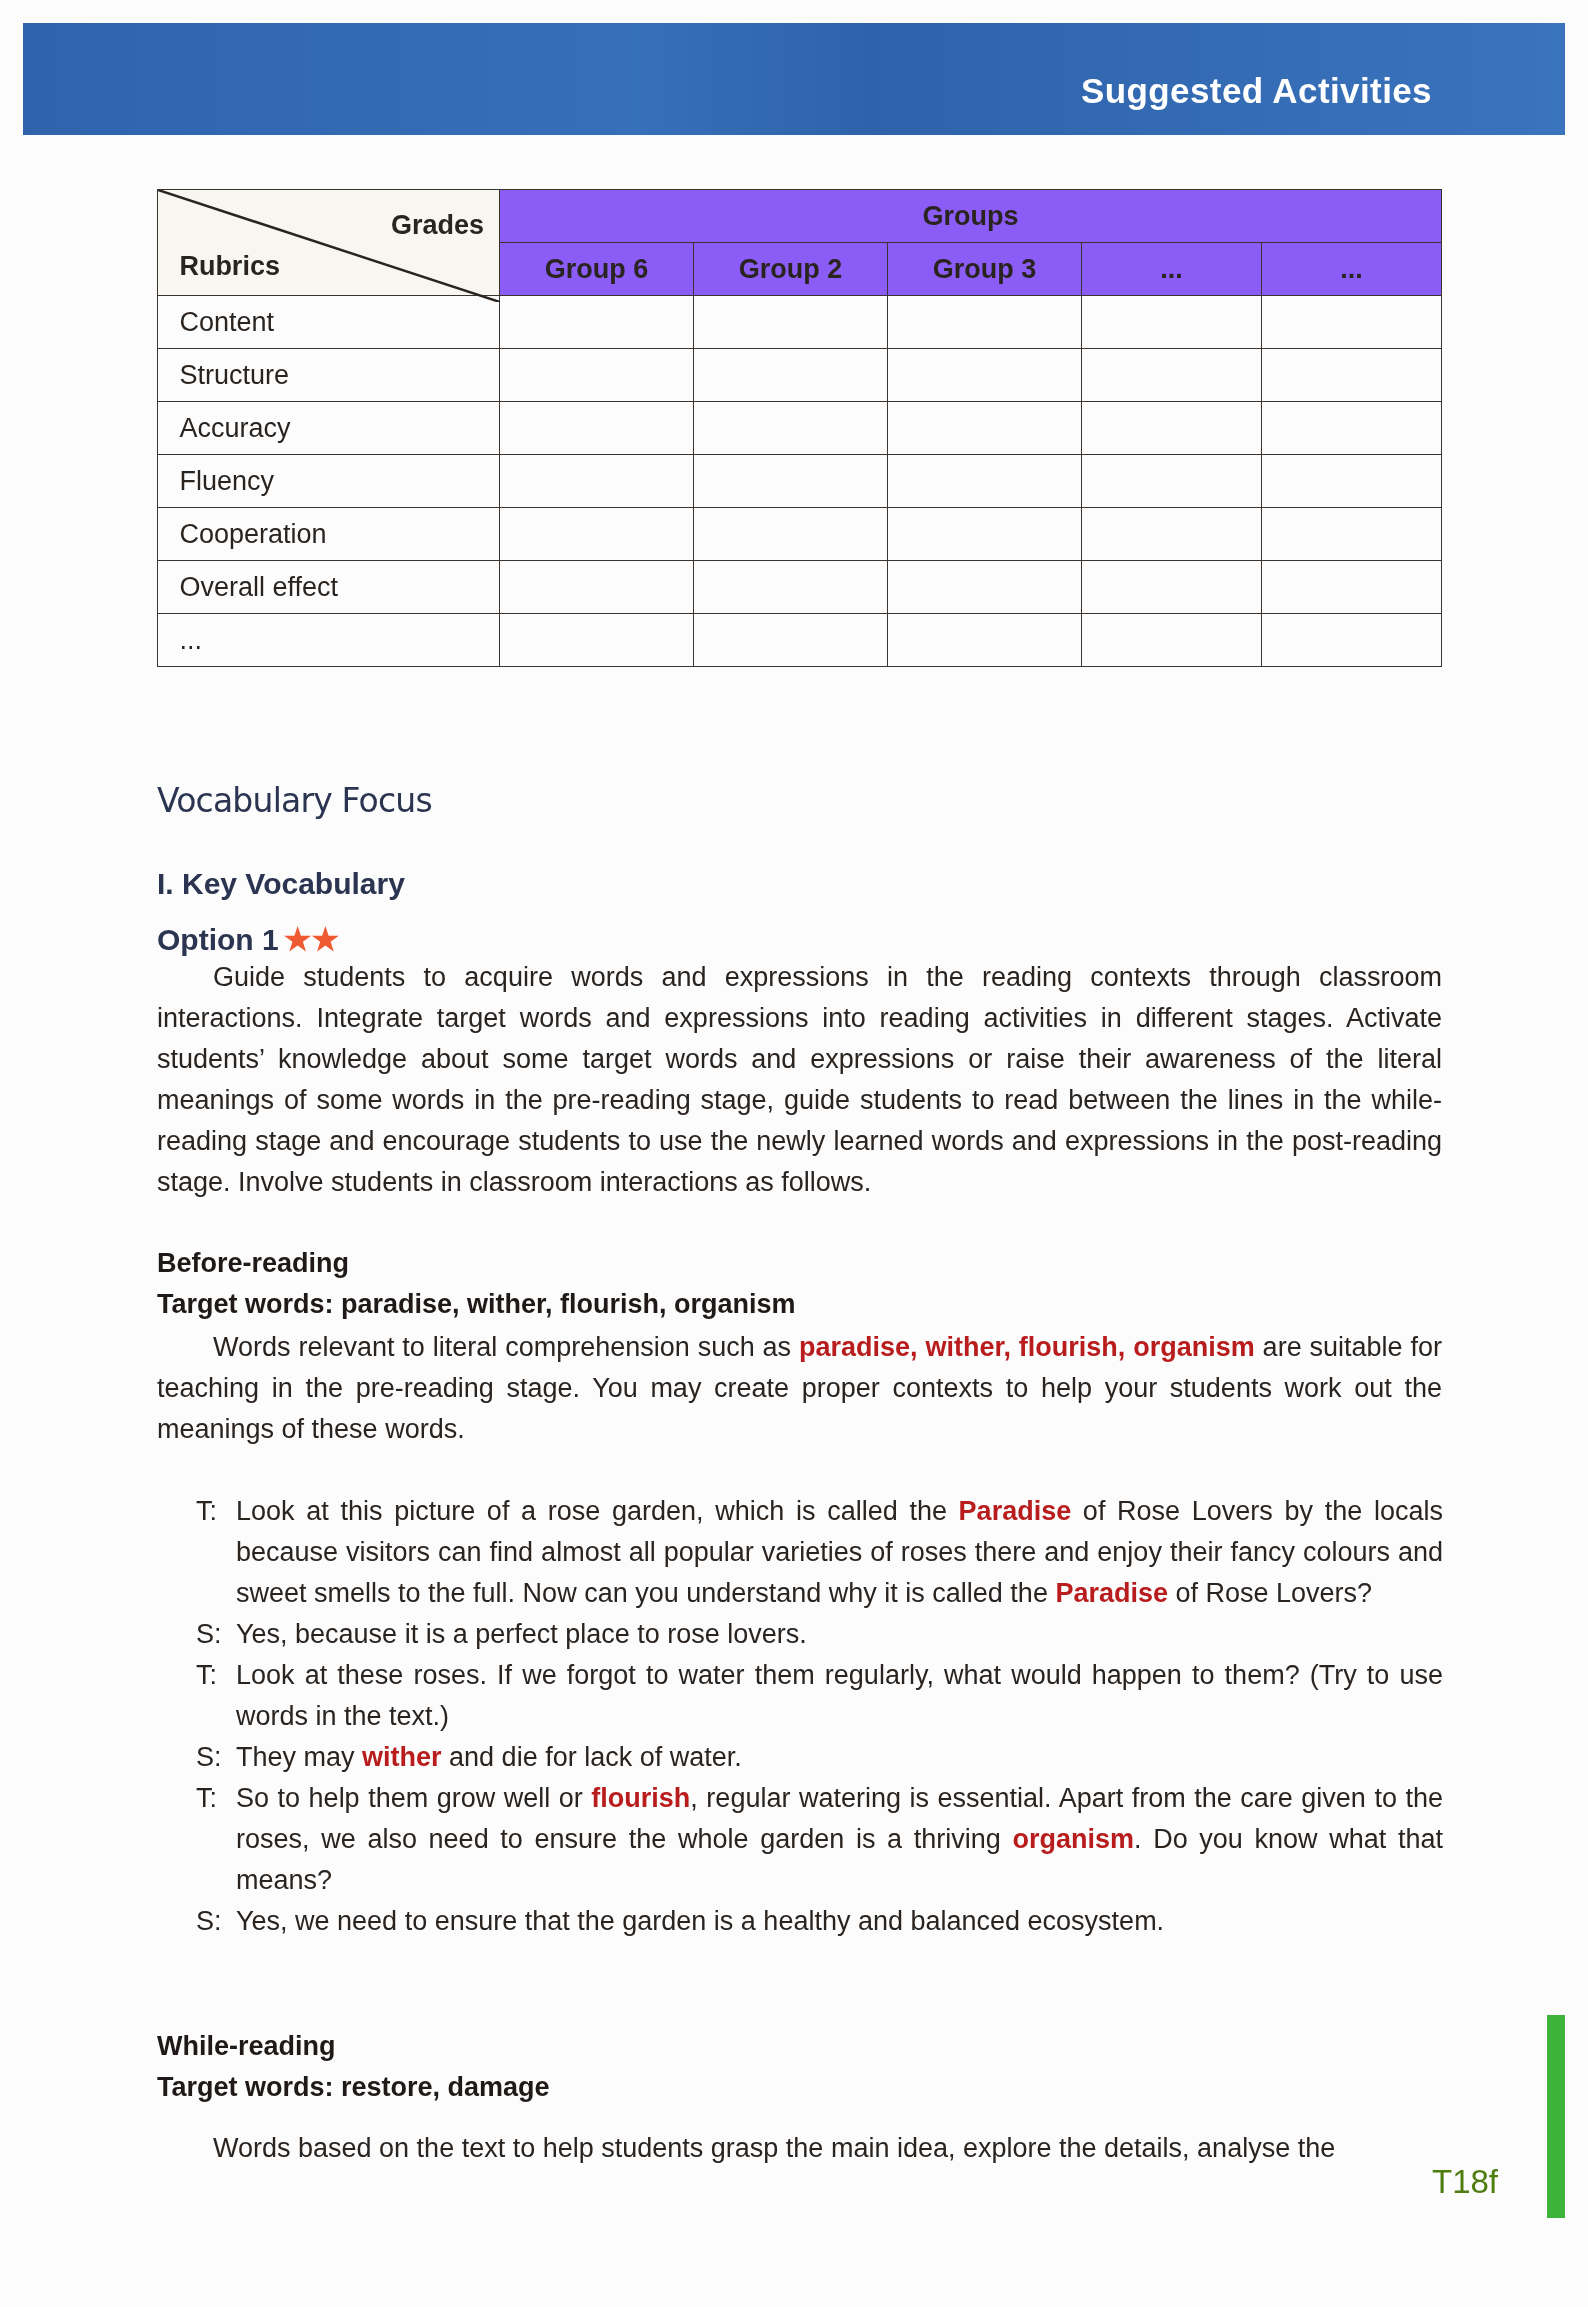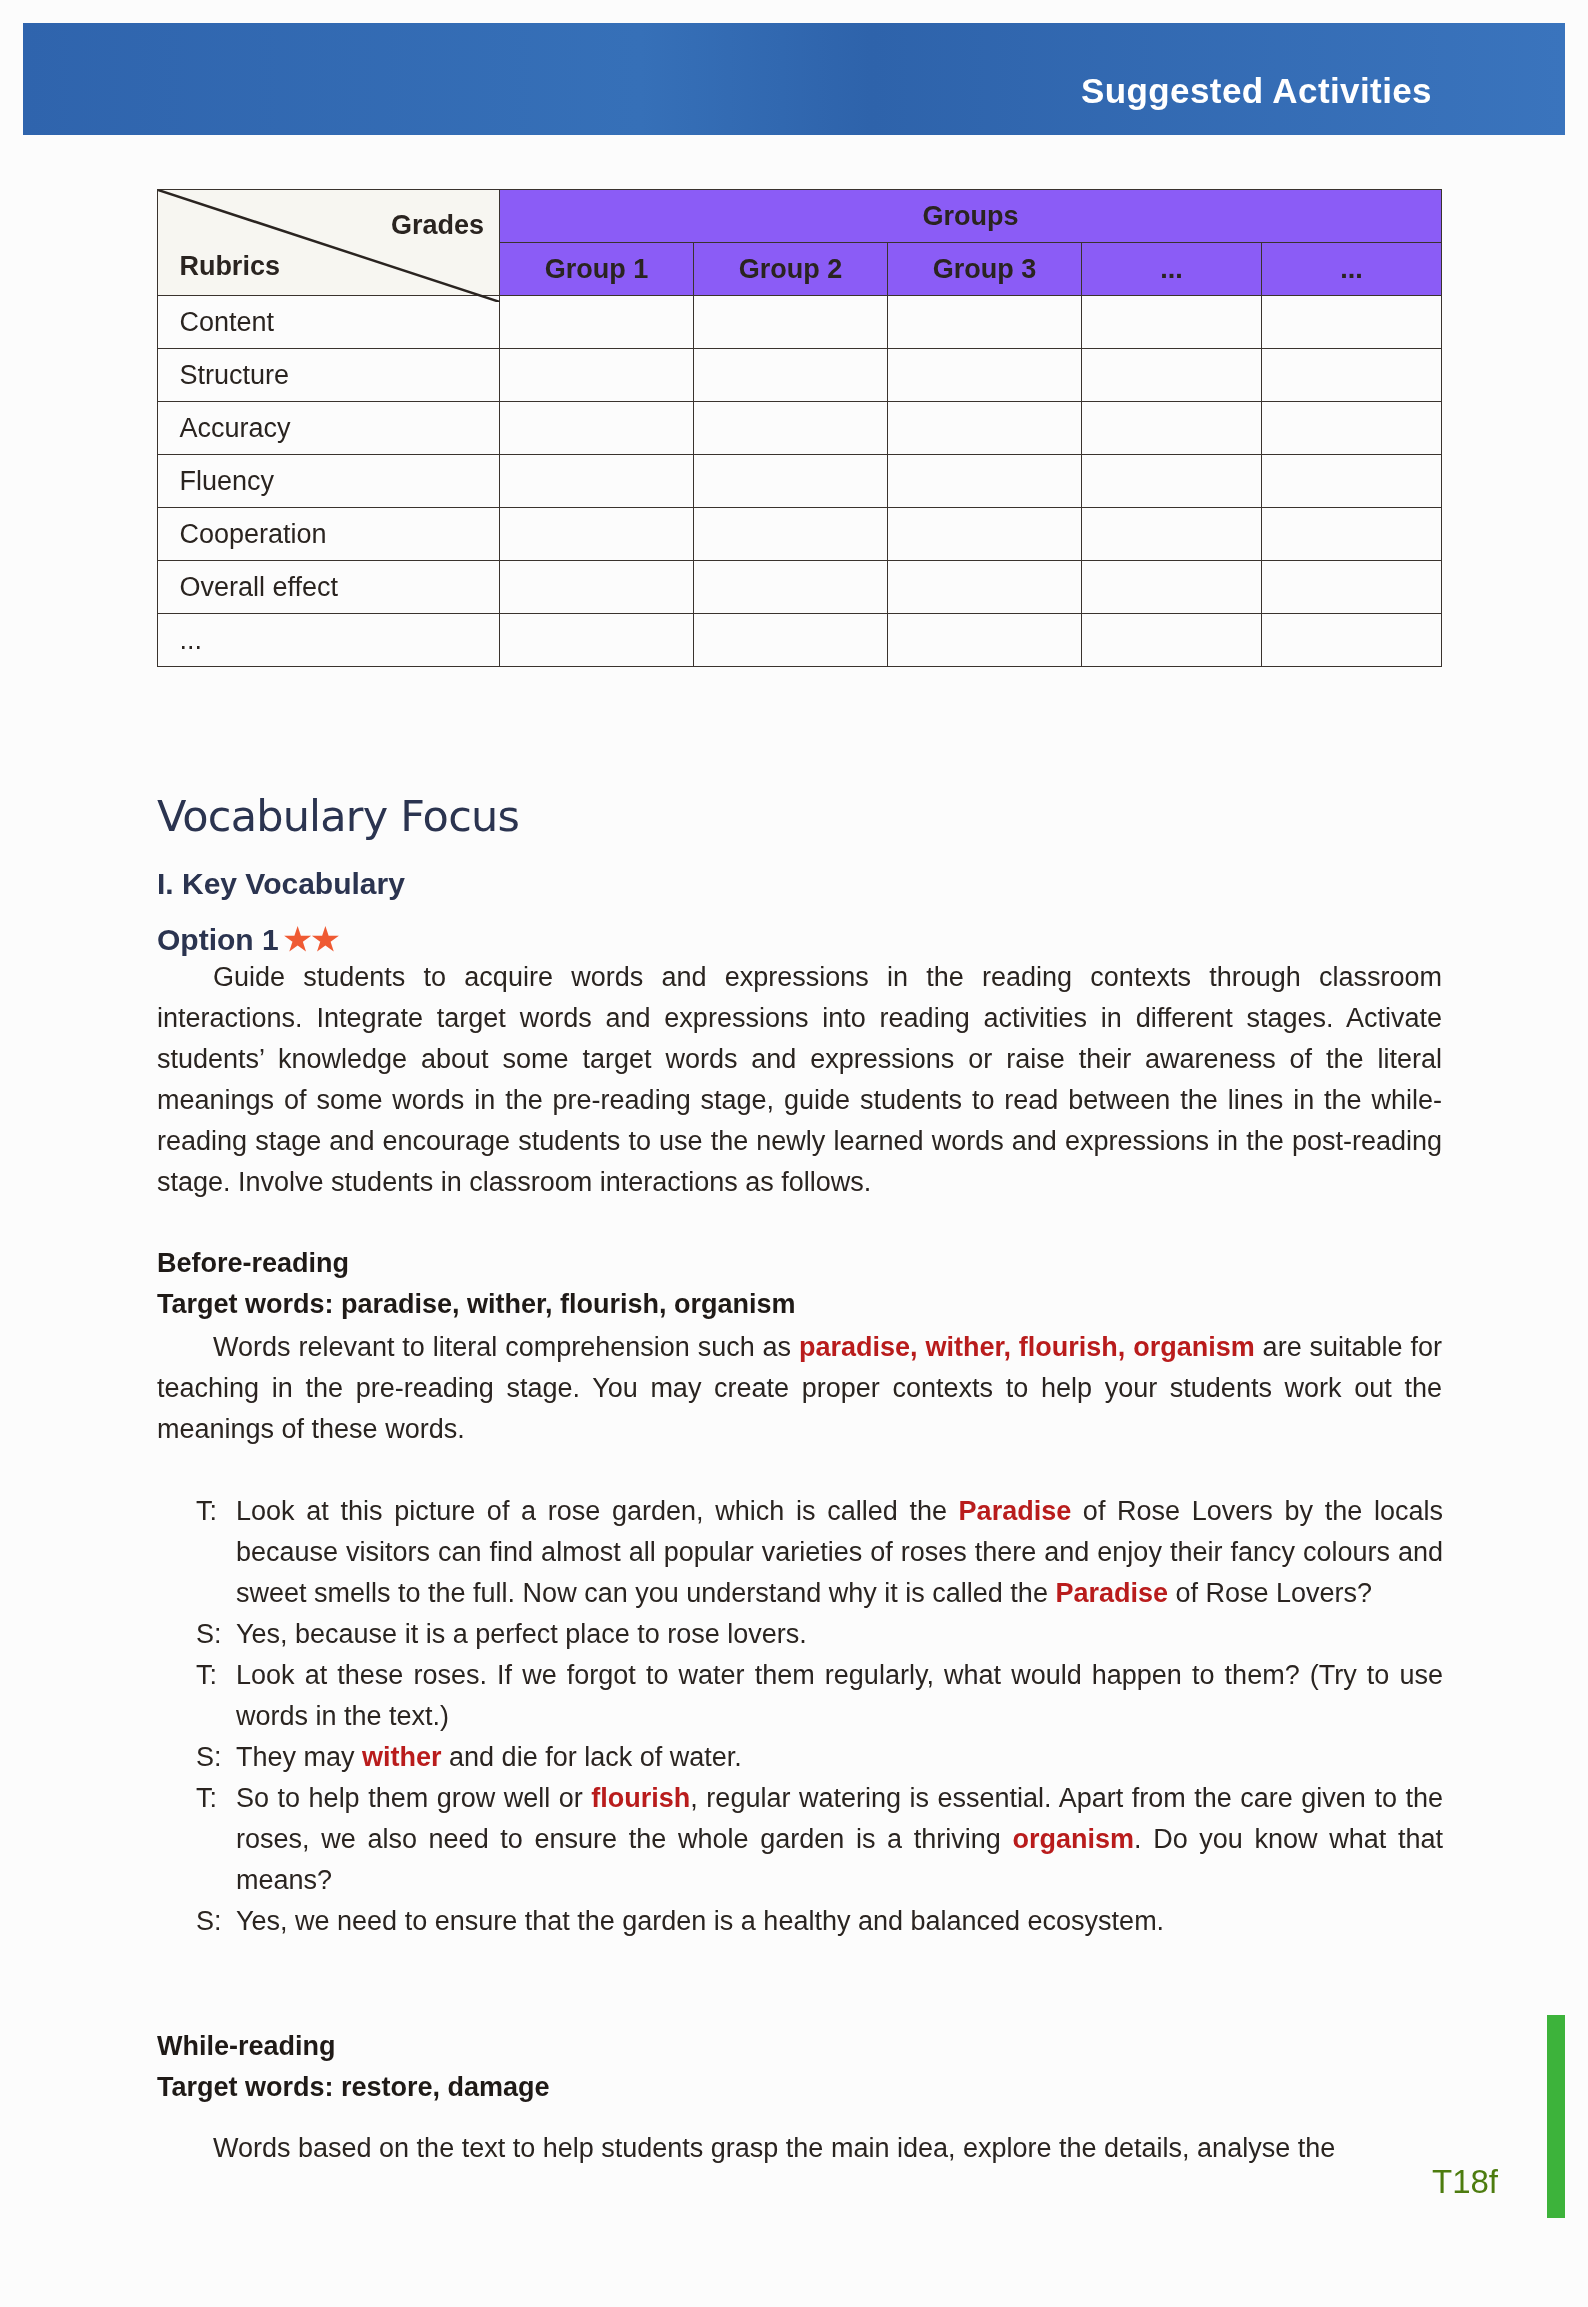--- a/index.html
+++ b/index.html
@@ -26,22 +26,22 @@
   }
   .rubric-table .hdr { background: #8b5cf6; font-weight: bold; text-align: center; }
   .diag-cell { position: relative; width: 342px; background: #f7f6f1; }
   .diag-cell svg { position: absolute; left: 0; top: 0; }
   .diag-grades { position: absolute; right: 15px; top: 20px; font-weight: bold; }
   .diag-rubrics { position: absolute; left: 21.4px; bottom: 13px; font-weight: bold; }
   .rubric-label { padding-left: 21.4px !important; text-align: left; }
   .col-g { width: 194px; }
   .col-e { width: 180px; }
   .section-title {
-    position: absolute; left: 157px; top: 781px; font-size: 43px; color: #2b3450;
-    font-family: "DejaVu Sans", sans-serif; font-weight: normal; letter-spacing: -0.8px; margin-top: 10px;
+    position: absolute; left: 157px; top: 781px; font-size: 33px; color: #2b3450;
+    font-family: "DejaVu Sans", sans-serif; font-weight: normal; letter-spacing: -0.8px;
   }
   .h-sub {
     position: absolute; left: 157px; font-weight: bold; color: #2b3450; font-size: 30px;
   }
   .stars { color: #ef5a33; font-size: 31px; margin-left: 5px; }
   .para {
     position: absolute; left: 157px; width: 1285px; font-size: 27px; line-height: 41px;
     text-align: justify; color: #2a2420;
   }
   .para .indent { display: inline-block; width: 56px; }
@@ -75,21 +75,21 @@
     <td class="diag-cell" rowspan="2">
       <svg width="342" height="112" viewBox="0 0 415 136">
         <line x1="0" y1="0" x2="415" y2="136" stroke="#2a2420" stroke-width="3"></line>
       </svg>
       <span class="diag-grades">Grades</span>
       <span class="diag-rubrics">Rubrics</span>
     </td>
     <td class="hdr" colspan="5">Groups</td>
   </tr>
   <tr>
-    <td class="hdr col-g">Group 1</td>
+    <td class="hdr col-g">Group 6</td>
     <td class="hdr col-g">Group 2</td>
     <td class="hdr col-g">Group 3</td>
     <td class="hdr col-e">...</td>
     <td class="hdr col-e">...</td>
   </tr>
   </tbody>
     <tbody id="rubric-body">
       <tr>
         <td class="rubric-label">Content</td>
         <td></td>

